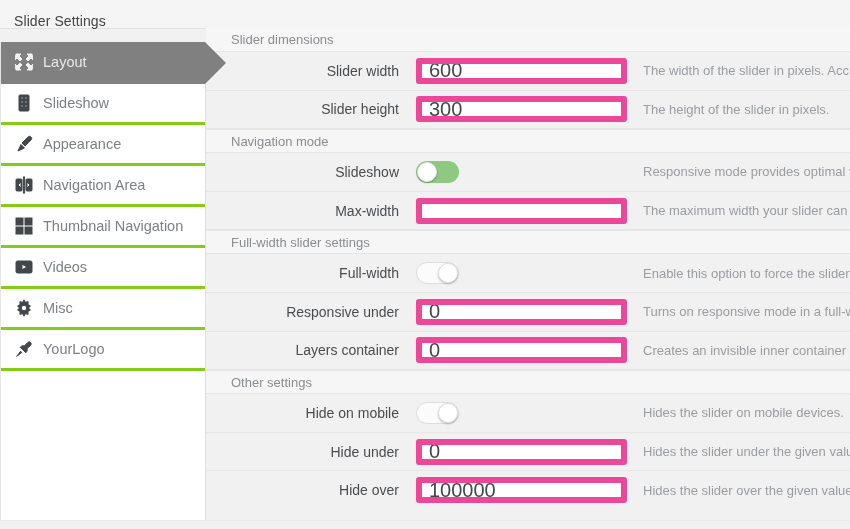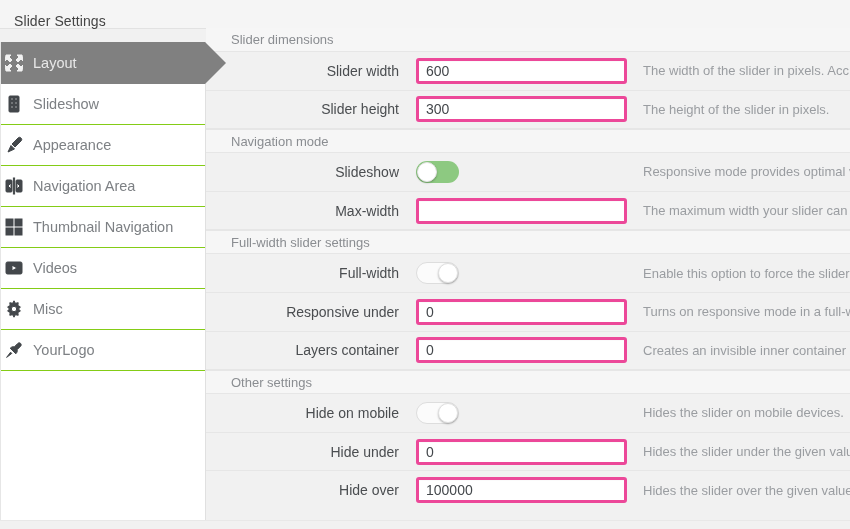--- a/index.html
+++ b/index.html
@@ -42,23 +42,24 @@
     width: 206px;
     height: 478px;
     background: #ffffff;
     border-right: 1px solid #e0e0e0;
     border-left: 1px solid #e6e6e6;
     z-index: 5;
   }
   .nav-item {
     position: relative;
     height: 41px;
-    border-bottom: 1px solid #84cc16;
-    display: flex;
-    align-items: center;
+    border-bottom: 3px solid #84cc16;
+    display: flex;
+    align-items: center;
+    padding-left: 10px;
     color: #7d8084;
     font-size: 14.5px;
     background: #fff;
     white-space: nowrap;
   }
   .nav-item .nav-icon {
     width: 26px;
     height: 22px;
     margin-right: 6px;
     display: flex;
@@ -133,25 +134,25 @@
   .row-control {
     width: 213px;
     flex: none;
     display: flex;
     align-items: center;
   }
 
   .txt {
     width: 211px;
     height: 26px;
-    border: 3px solid #ec4899;
+    border: 6px solid #ec4899;
     background: #fff;
     border-radius: 3px;
     font-family: "Liberation Sans", sans-serif;
-    font-size: 14px;
+    font-size: 20px;
     color: #43474b;
     padding: 0 7px;
     outline: none;
     box-shadow: inset 0 1px 1px rgba(0,0,0,.02);
   }
 
   
   .toggle {
     width: 43px;
     height: 22px;

